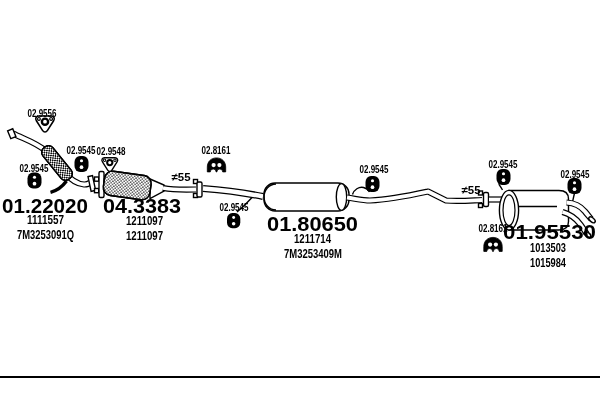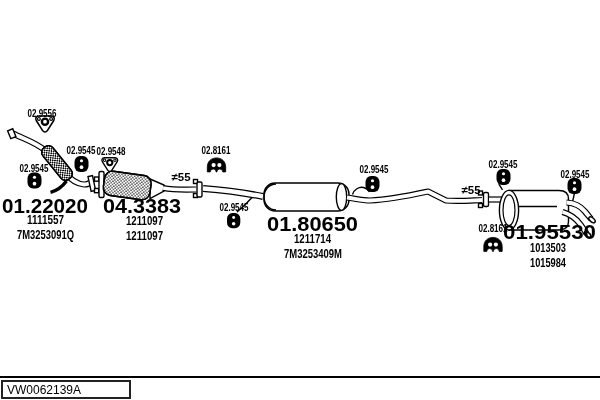--- a/index.html
+++ b/index.html
@@ -163,14 +163,13 @@
   <text class="pn-small" x="374" y="172.5" textLength="29" lengthAdjust="spacingAndGlyphs">02.9545</text>
   <text class="pn-small" x="503" y="167.5" textLength="29" lengthAdjust="spacingAndGlyphs">02.9545</text>
   <text class="pn-small" x="575" y="177.5" textLength="29" lengthAdjust="spacingAndGlyphs">02.9545</text>
   <text class="pn-small" x="493" y="232" textLength="29" lengthAdjust="spacingAndGlyphs">02.8161</text>
 
   <text class="pn-small" x="181" y="181" textLength="19" lengthAdjust="spacingAndGlyphs">≠55</text>
   <text class="pn-small" x="471" y="194" textLength="19" lengthAdjust="spacingAndGlyphs">≠55</text>
 </svg>
 
 <div id="footer-line"></div>
-<div id="code-box"><span>VW0062139A</span></div>
 </div>
 
 </body></html>

